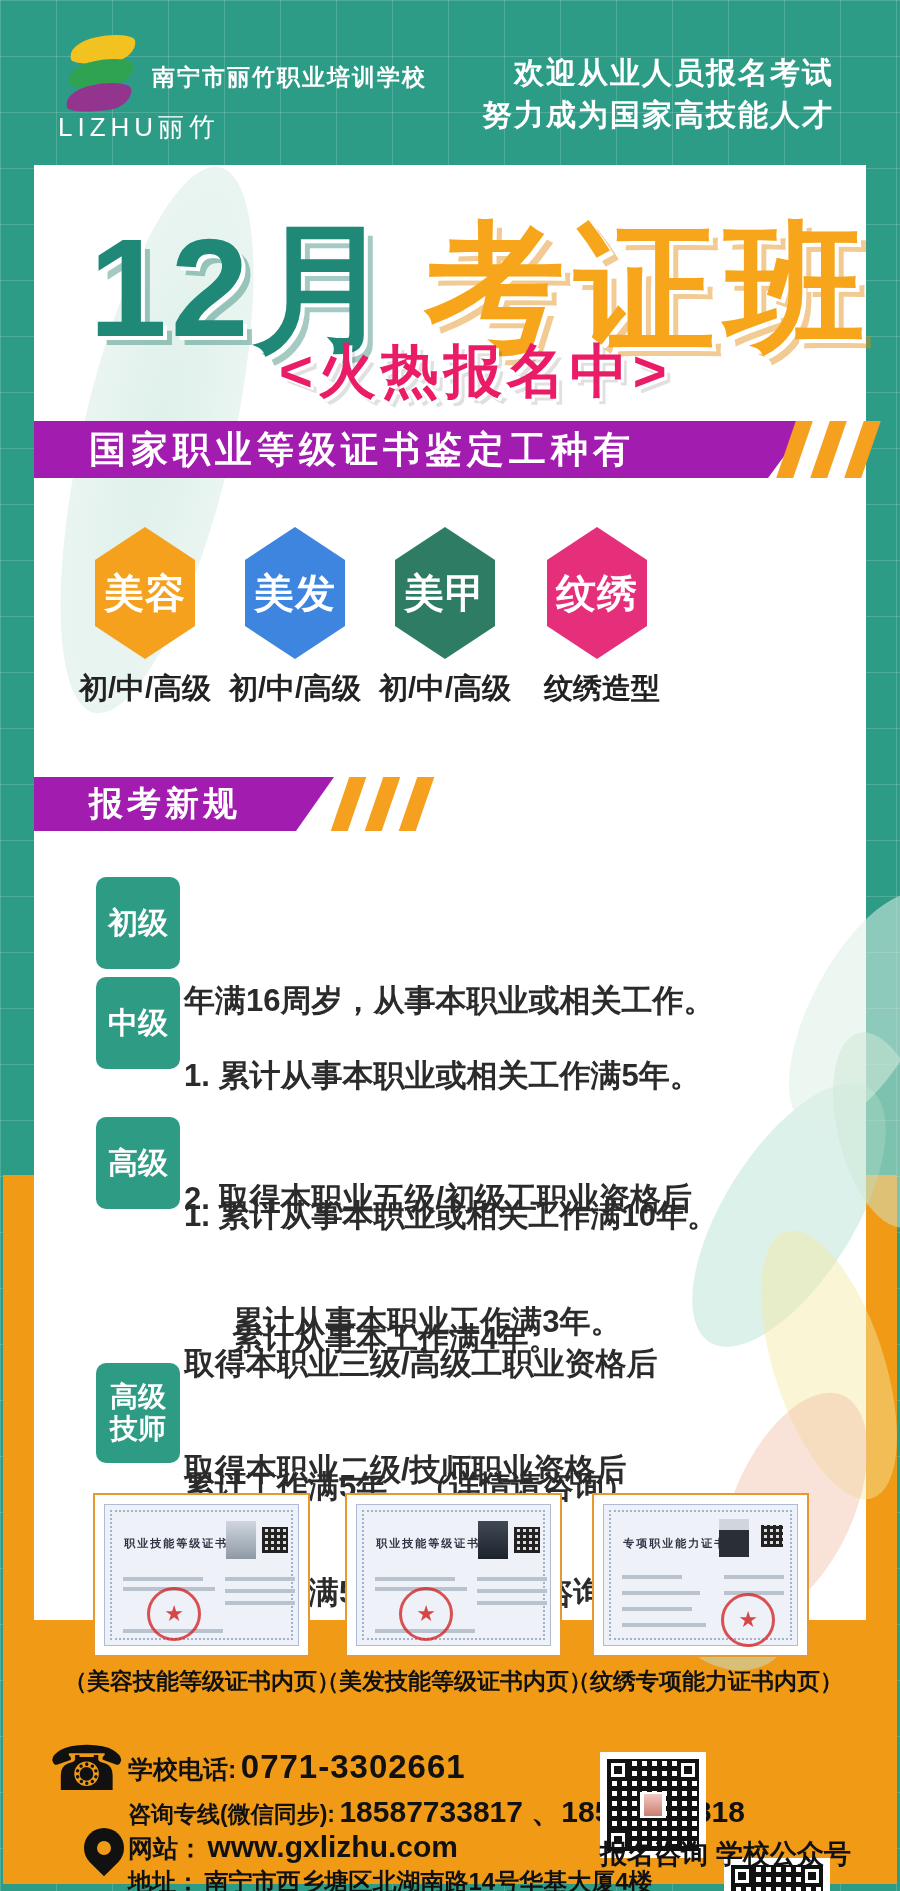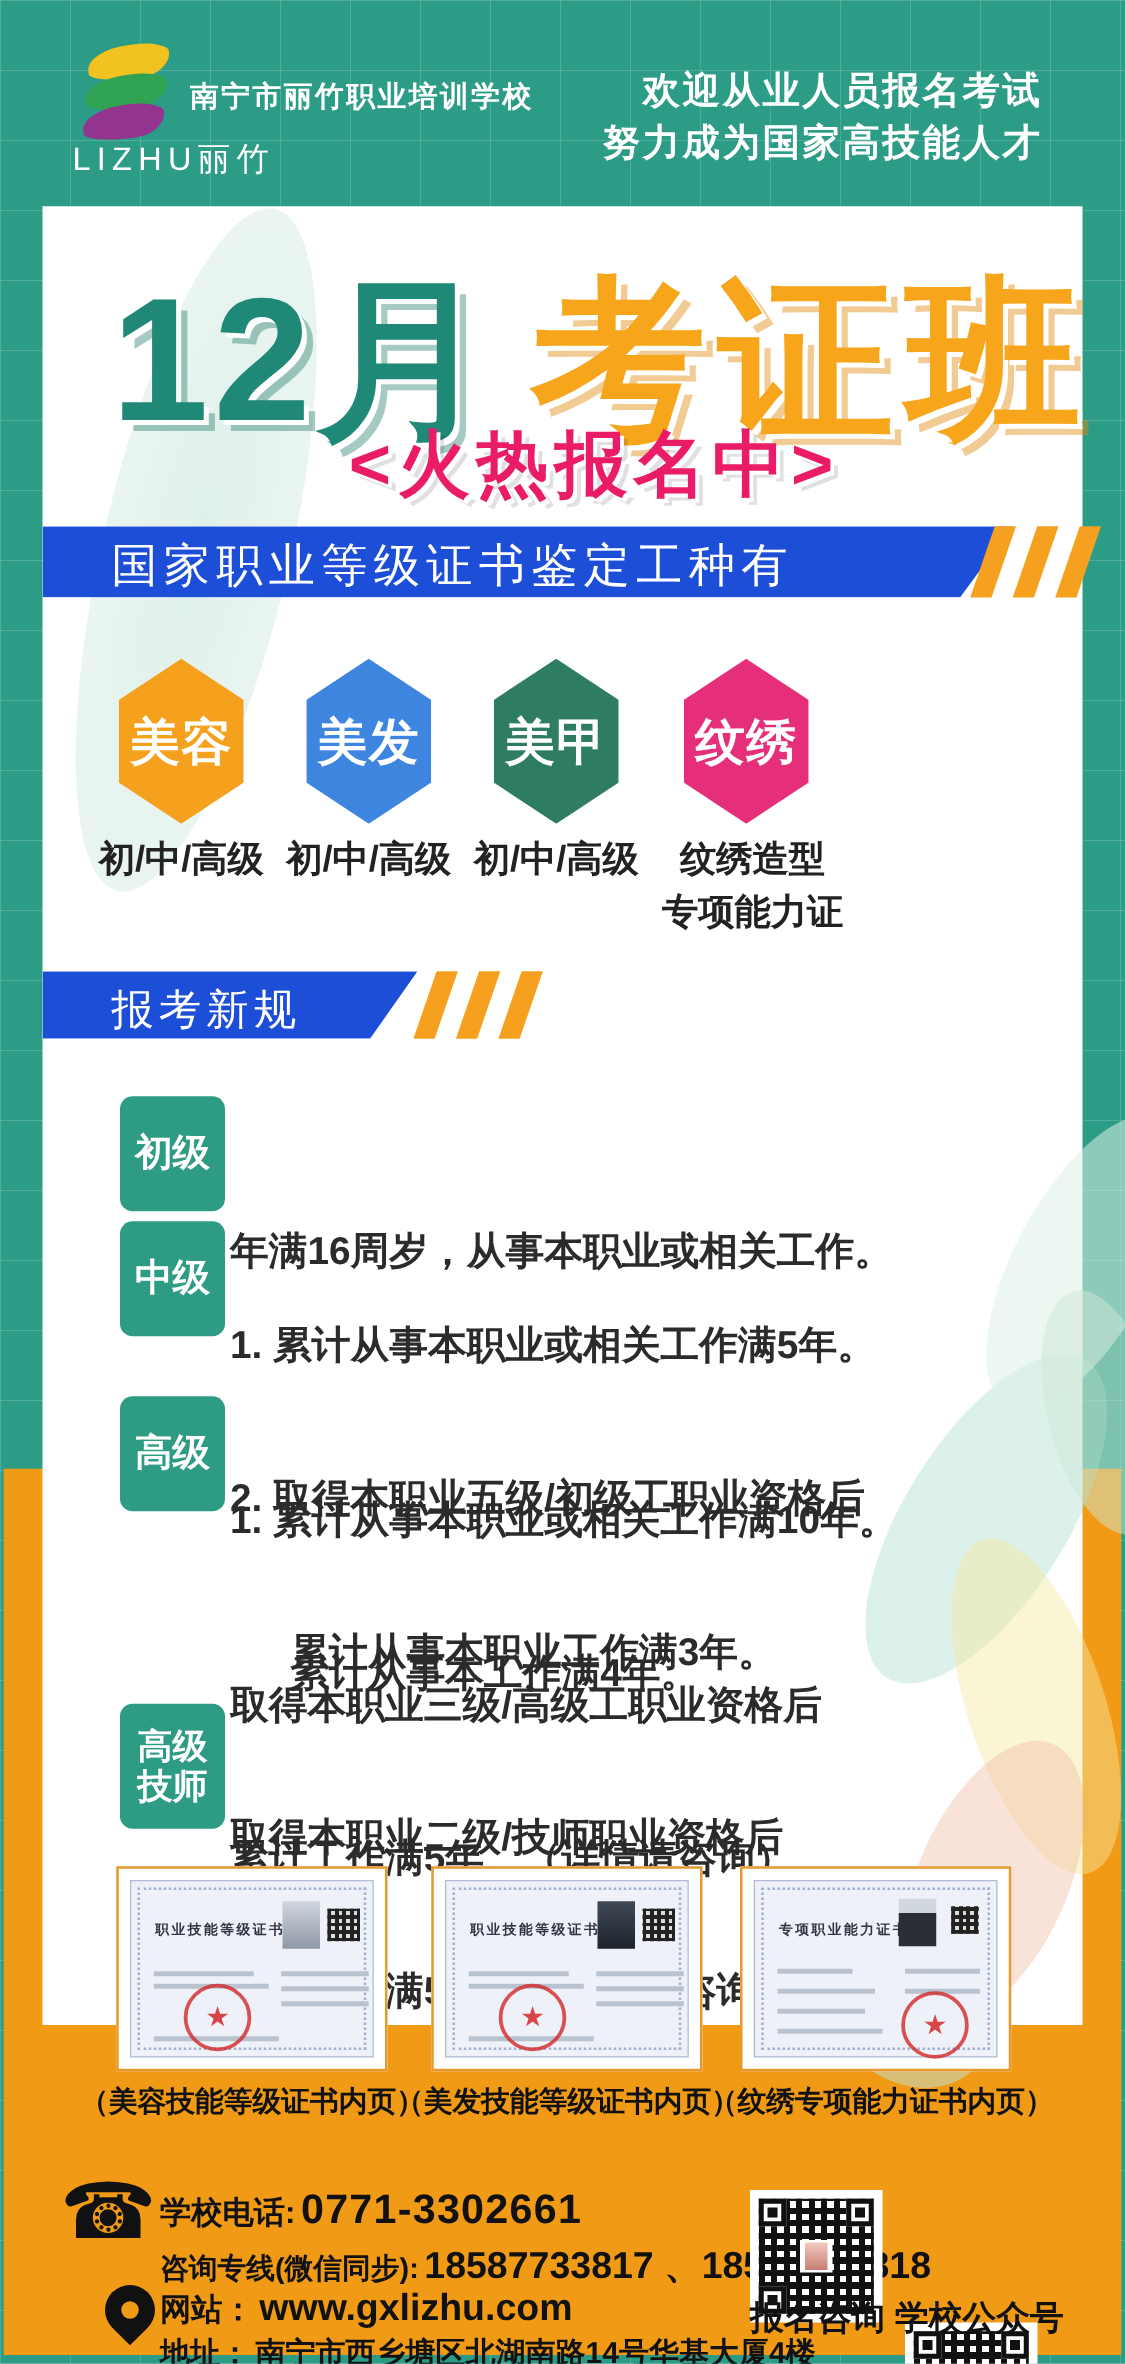--- a/index.html
+++ b/index.html
@@ -23,21 +23,21 @@
   .deco-leaf{border-radius:50%;pointer-events:none;}
   
   .title-row{left:55px;top:30px;width:770px;display:flex;align-items:flex-end;white-space:nowrap;}
   .title-month{font-size:140px;font-weight:bold;color:#1F8877;letter-spacing:4px;
     text-shadow:4px 4px 0 #fff,9px 9px 0 rgba(31,122,106,.40);}
   .title-class{font-size:140px;font-weight:bold;color:#F7A61B;letter-spacing:10px;margin-left:28px;
     text-shadow:4px 4px 0 #fff,9px 9px 0 rgba(223,140,16,.45);}
   .title-sub{left:245px;top:168px;font-size:58px;font-weight:bold;color:#EA1C68;letter-spacing:5px;
     text-shadow:3px 3px 0 #fff,6px 6px 0 rgba(0,0,0,.12);white-space:nowrap;}
   
-  .banner{background:#1d4ed8;color:#fff;font-weight:normal;display:flex;align-items:flex-end;}
+  .banner{background:#a21caf;color:#fff;font-weight:bold;display:flex;align-items:center;}
   .banner1{left:0;top:256px;width:776px;height:57px;font-size:37px;letter-spacing:5px;padding-left:55px;box-sizing:border-box;
     clip-path:polygon(0 0,100% 0,calc(100% - 42px) 100%,0 100%);}
   .banner2{left:0;top:612px;width:300px;height:54px;font-size:34px;letter-spacing:4px;padding-left:55px;box-sizing:border-box;
     clip-path:polygon(0 0,100% 0,calc(100% - 38px) 100%,0 100%);}
   .stripe{background:#F5A01E;width:17px;transform:skewX(-19deg);}
   
   .hex{width:100px;height:132px;display:flex;align-items:center;justify-content:center;
     clip-path:polygon(50% 0,100% 25%,100% 75%,50% 100%,0 75%,0 25%);
     filter:drop-shadow(4px 4px 0 rgba(0,0,0,.18));}
   .hex span{color:#fff;font-size:40px;font-weight:bold;letter-spacing:1px;}
@@ -130,21 +130,20 @@
     <div>初/中/高级</div>
   </div>
   <div class="abs hex-label" style="left:186px;top:502px;width:150px;">
     <div>初/中/高级</div>
   </div>
   <div class="abs hex-label" style="left:336px;top:502px;width:150px;">
     <div>初/中/高级</div>
   </div>
   <div class="abs hex-label" style="left:478px;top:502px;width:180px;">
     <div>纹绣造型</div>
-    <div>专项能力证</div>
   </div>
 
   <div class="abs banner banner2">
     <span>报考新规</span>
   </div>
   <div class="abs stripe" style="left:306px;top:612px;height:54px;"></div>
   <div class="abs stripe" style="left:340px;top:612px;height:54px;"></div>
   <div class="abs stripe" style="left:374px;top:612px;height:54px;"></div>
 
   <div class="abs lv-badge" style="left:62px;top:712px;height:92px;">初级</div>

